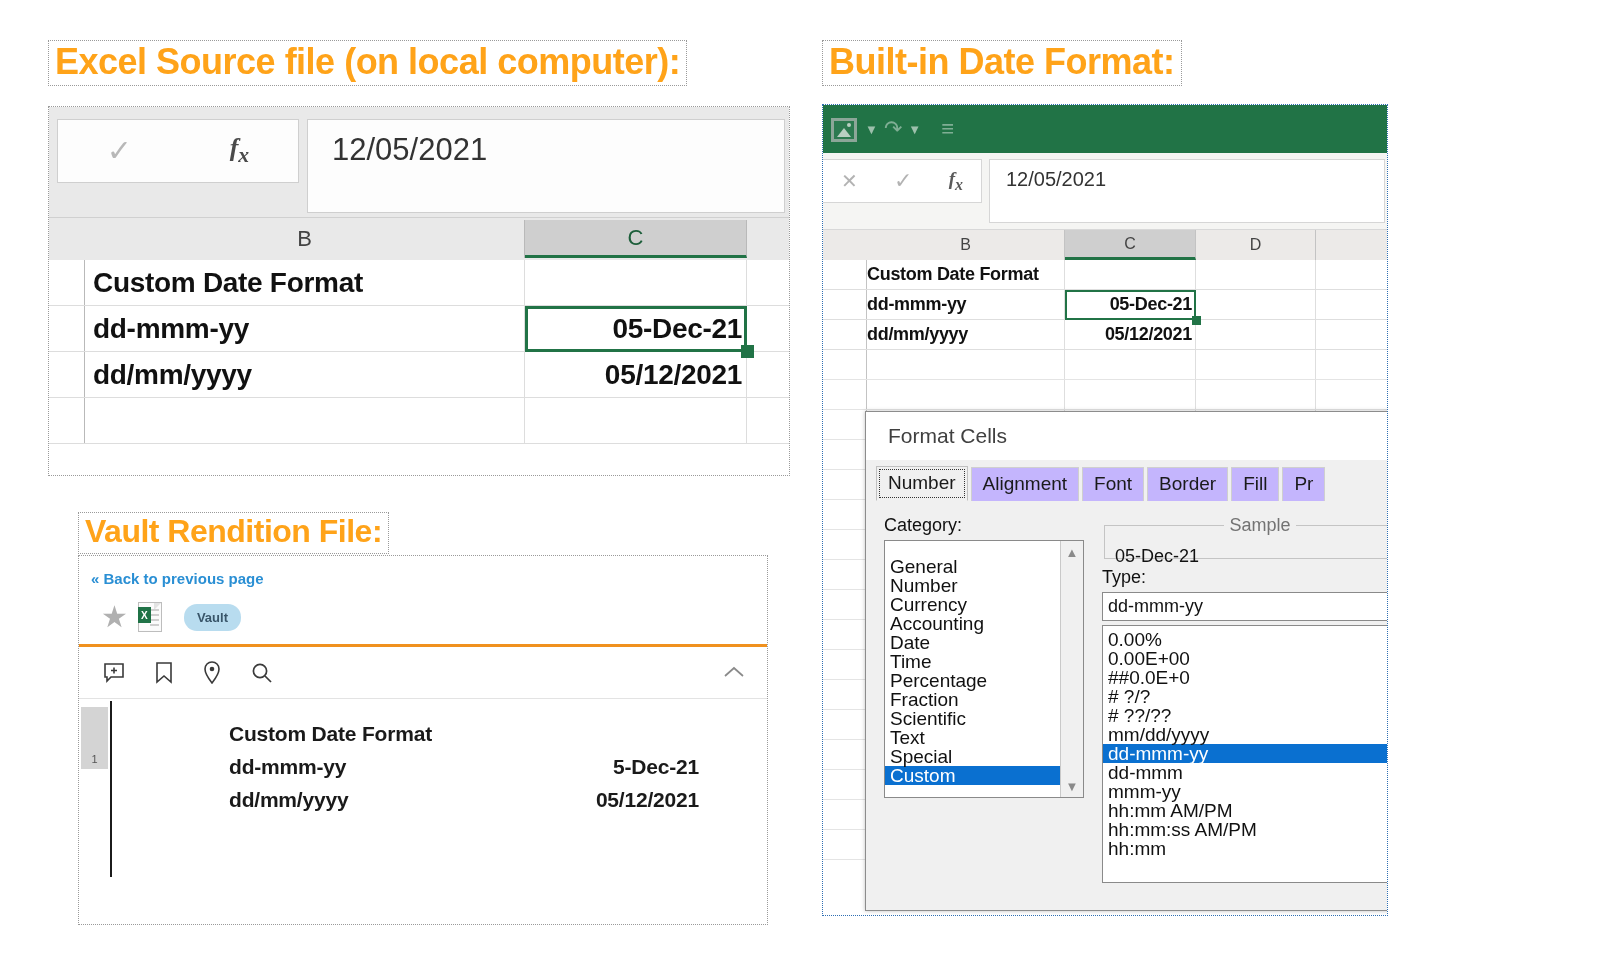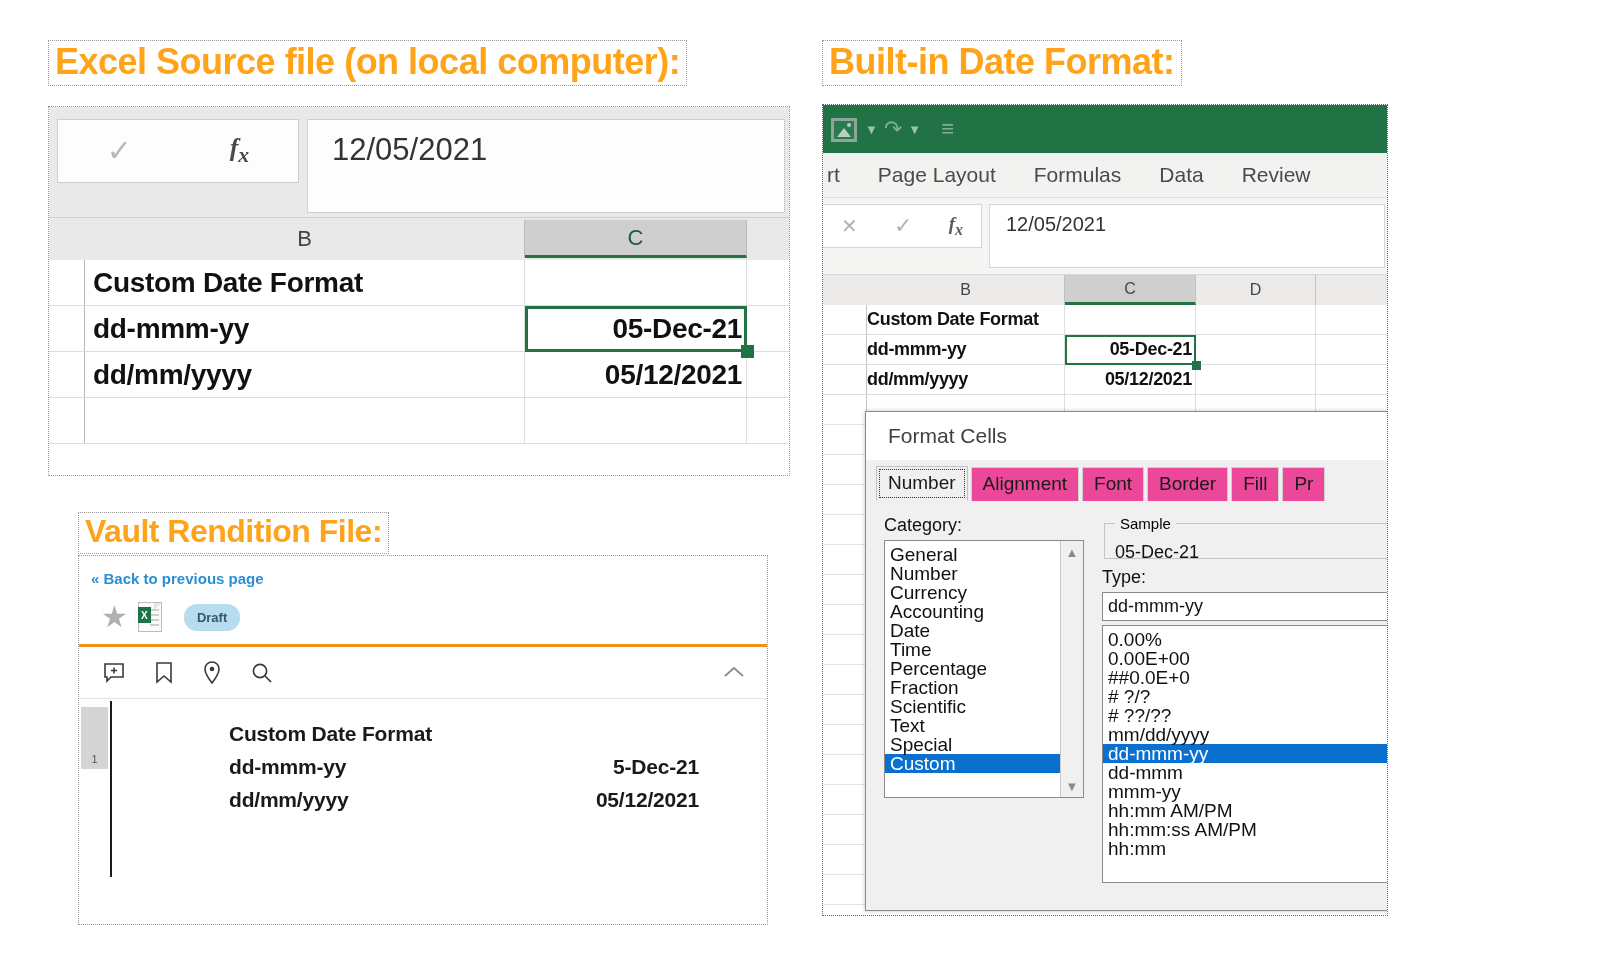--- a/index.html
+++ b/index.html
@@ -235,21 +235,21 @@
   .fd-title{
     height:48px;background:#ffffff;display:flex;align-items:center;
     padding-left:22px;font-size:21px;color:#404040;
   }
   .fd-tabs{
     display:flex;align-items:flex-end;gap:3px;padding:6px 0 0 10px;
     background:#f0f0f0;
   }
   .fd-tab{
     padding:5px 11px 6px 11px;font-size:19px;color:#1a1a1a;
-    background:#ec4899;border:1px solid #cfcfcf;border-bottom:none;
+    background:#c4b5fd;border:1px solid #cfcfcf;border-bottom:none;
   }
   .fd-tab.active{background:#f0f0f0;border:1px solid #c0c0c0;border-bottom:1px solid #f0f0f0;outline:1px dotted #333;outline-offset:-4px;}
   .fd-body{position:relative;padding:8px 0 0 18px;}
   .fd-label{font-size:18px;color:#111;margin:6px 0 4px 0;}
   .listbox{
     position:relative;background:#fff;border:1px solid #8a8a8a;
     box-sizing:border-box;overflow:hidden;
   }
   .lb-item{
     font-size:19px;color:#111;padding:0 5px;line-height:19px;
@@ -264,21 +264,21 @@
     position:absolute;left:0;width:22px;height:22px;color:#8a8a8a;
     display:flex;align-items:center;justify-content:center;font-size:13px;
   }
   .cat-scroll .up{top:0;}
   .cat-scroll .dn{bottom:0;}
   .fd-right{position:absolute;left:236px;top:14px;right:0;}
   .fieldset{
     border:1px solid #c4c4c4;padding:10px 0 8px 10px;position:relative;
     margin-bottom:10px;
   }
-  .fieldset legend{font-size:15px;color:#000000;padding:0 5px;}
+  .fieldset legend{font-size:18px;color:#737373;padding:0 5px;text-align:center;}
   .sample-val{font-size:18px;color:#111;}
   .typebox{
     background:#fff;border:1px solid #8a8a8a;font-size:18px;color:#111;
     padding:3px 5px;box-sizing:border-box;
   }
 </style>
 </head>
 <body>
 
 <div class="panel" style="left:48px;top:40px;">
@@ -338,21 +338,21 @@
   <div class="vault-titlerow">
     <span class="star-icon">★</span>
     <span class="xlfile-icon">
       <span class="pg"></span>
       <span class="ln" style="top:7px;"></span>
       <span class="ln" style="top:12px;"></span>
       <span class="ln" style="top:17px;"></span>
       <span class="ln" style="top:22px;"></span>
       <span class="sq">X</span>
     </span>
-    <span class="draft-badge">Draft</span>
+    <span class="draft-badge">Vault</span>
   </div>
 
   <div class="vault-rule"></div>
 
   <div class="vault-toolbar">
     <span>
       <svg width="22" height="22" viewBox="0 0 22 22">
           <path d="M2 2h18v13H8l-4 4v-4H2z" fill="none" stroke="#3a3a3a" stroke-width="1.6"></path>
           <path d="M11 5.5v6M8 8.5h6" stroke="#3a3a3a" stroke-width="1.6"></path>
         </svg>
@@ -413,27 +413,20 @@
       <span class="qat-ico">
           <span class="brokenimg"></span>
         </span>
       <span class="chev">▼</span>
       <span class="arrow">↷</span>
       <span class="chev">▼</span>
       <span class="arrow" style="margin-left:14px;">≡</span>
     </div>
   </div>
 
-  <div class="xl2-ribbon">
-    <span>rt</span>
-    <span>Page Layout</span>
-    <span>Formulas</span>
-    <span>Data</span>
-    <span>Review</span>
-  </div>
 
   <div class="xl2-fxbar">
     <div class="xl2-fx-left">
       <span style="color:#b3b3b3;font-size:20px;">✕</span>
       <span style="color:#b3b3b3;font-size:22px;">✓</span>
       <span style="color:#5a5a5a;font-size:19px;font-style:italic;font-family:'Liberation Serif',serif;font-weight:bold;">f<sub>x</sub></span>
     </div>
     <div class="xl2-fx-input">
       <span>12/05/2021</span>
     </div>
@@ -580,21 +573,21 @@
       <div class="fd-tab">Font</div>
       <div class="fd-tab">Border</div>
       <div class="fd-tab">Fill</div>
       <div class="fd-tab">Pr</div>
     </div>
 
     <div class="fd-body">
       <div class="fd-label">Category:</div>
 
       <div class="listbox" style="width:200px;height:258px;">
-        <div class="lb-item" style="margin-top:4px;">General</div>
+        <div class="lb-item" style="margin-top:16px;">General</div>
         <div class="lb-item">Number</div>
         <div class="lb-item">Currency</div>
         <div class="lb-item">Accounting</div>
         <div class="lb-item">Date</div>
         <div class="lb-item">Time</div>
         <div class="lb-item">Percentage</div>
         <div class="lb-item">Fraction</div>
         <div class="lb-item">Scientific</div>
         <div class="lb-item">Text</div>
         <div class="lb-item">Special</div>

